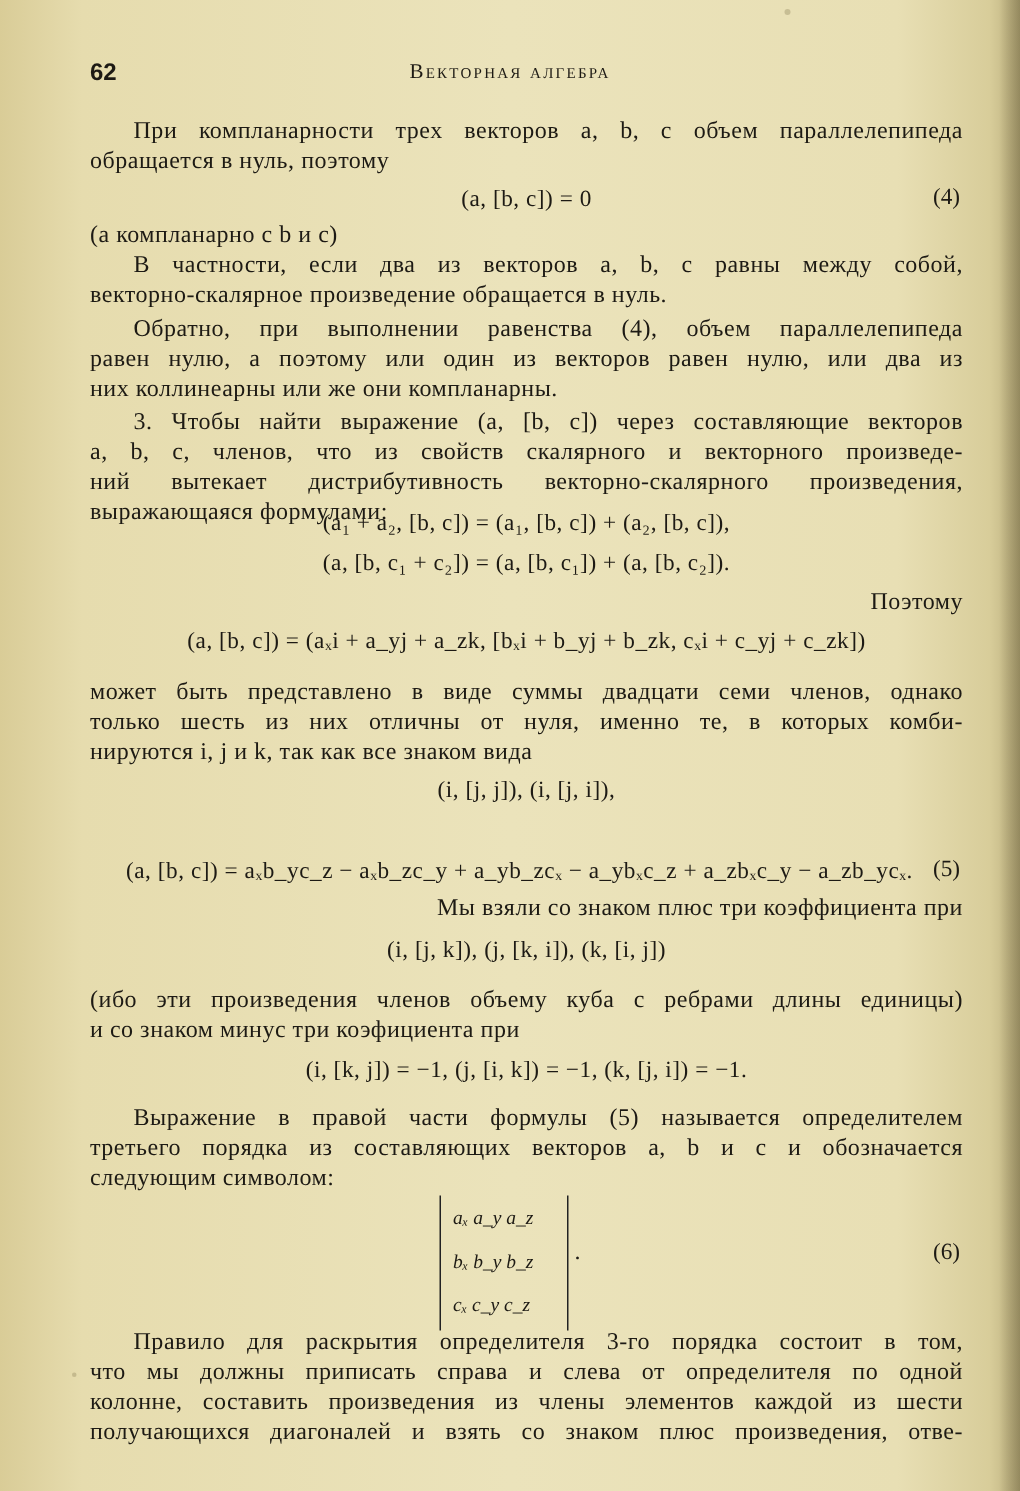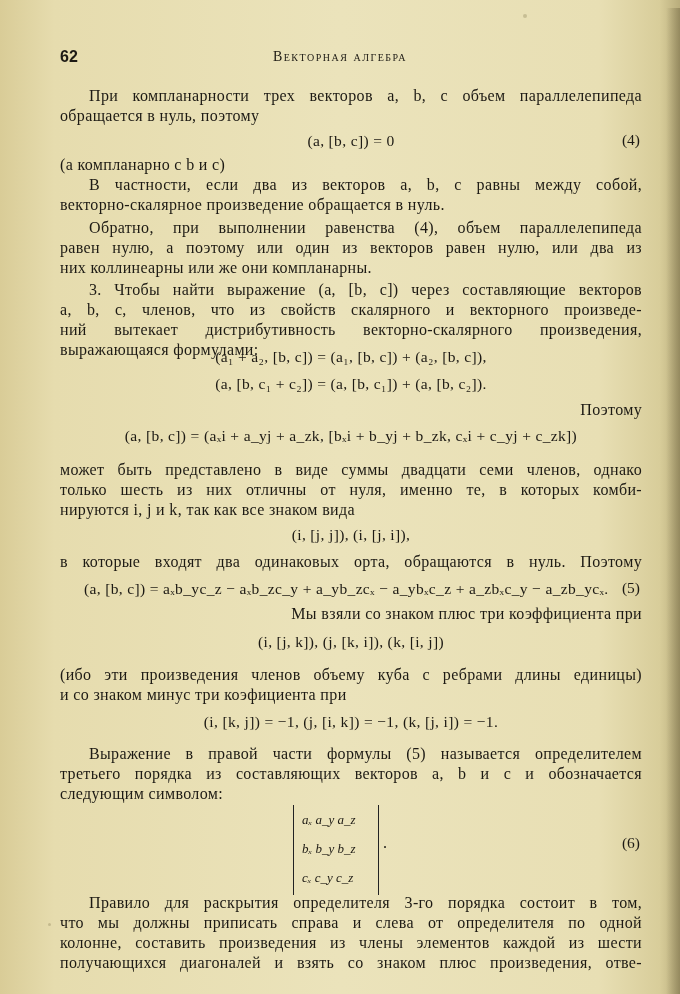--- a/index.html
+++ b/index.html
@@ -3,21 +3,21 @@
 <meta charset="utf-8">
 <style>
   html, body { margin: 0; padding: 0; }
   body {
     width: 680px; height: 994px; overflow: hidden;
     background: linear-gradient(90deg, #d9cc97 0%, #e6dcae 8%, #ebe3bb 50%, #e8dfb4 88%, #d8cd9a 97%, #b9ad7c 100%);
     font-family: "Liberation Serif", "DejaVu Serif", serif;
     color: #1d1a14;
     position: relative;
   }
-  .page { position: absolute; left: 0; top: 8px; width: 680px; height: 704px; }
+  .page { position: absolute; left: 0; top: 0; width: 680px; height: 704px; }
   .line {
     position: absolute; left: 60px; width: 582px;
     font-size: 16px; line-height: 20px; white-space: nowrap;
     letter-spacing: 0.35px;
   }
   .just { text-align: justify; text-align-last: justify; }
   .indent { left: 89px; width: 553px; text-align: right; }
   .center { text-align: center; left: 60px; width: 582px; }
   .header-num { position: absolute; left: 60px; top: 40px; font-size: 16px; font-weight: bold; font-family: "Liberation Sans", sans-serif; }
   .header-title { position: absolute; left: 0; width: 680px; top: 41px; text-align: center; font-size: 14px; letter-spacing: 1.5px; font-variant: small-caps; }
@@ -63,21 +63,20 @@
   <div class="line center formula" style="top:366px">(a, [b, c₁ + c₂]) = (a, [b, c₁]) + (a, [b, c₂]).</div>
 
   <div class="line indent" style="top:392px">Поэтому</div>
   <div class="line center formula" style="top:418px">(a, [b, c]) = (aₓi + a_yj + a_zk, [bₓi + b_yj + b_zk, cₓi + c_yj + c_zk])</div>
 
   <div class="line just" style="top:452px">может быть представлено в виде суммы двадцати семи членов, однако</div>
   <div class="line just" style="top:472px">только шесть из них отличны от нуля, именно те, в которых комби-</div>
   <div class="line" style="top:492px">нируются i, j и k, так как все знаком вида</div>
   <div class="line center formula" style="top:517px">(i, [j, j]),   (i, [j, i]),</div>
 
-  <div class="line just" style="top:544px">в которые входят два одинаковых орта, обращаются в нуль. Поэтому</div>
   <div class="line formula" style="top:571px; left:84px; width:520px">(a, [b, c]) = aₓb_yc_z − aₓb_zc_y + a_yb_zcₓ − a_ybₓc_z + a_zbₓc_y − a_zb_ycₓ.</div>
   <div class="eqnum" style="top:571px">(5)</div>
 
   <div class="line indent" style="top:596px">Мы взяли со знаком плюс три коэффициента при</div>
   <div class="line center formula" style="top:624px">(i, [j, k]),   (j, [k, i]),   (k, [i, j])</div>
 
   <div class="line just" style="top:657px">(ибо эти произведения членов объему куба с ребрами длины единицы)</div>
   <div class="line" style="top:677px">и со знаком минус три коэфициента при</div>
   <div class="line center formula" style="top:704px">(i, [k, j]) = −1,   (j, [i, k]) = −1,   (k, [j, i]) = −1.</div>
 

